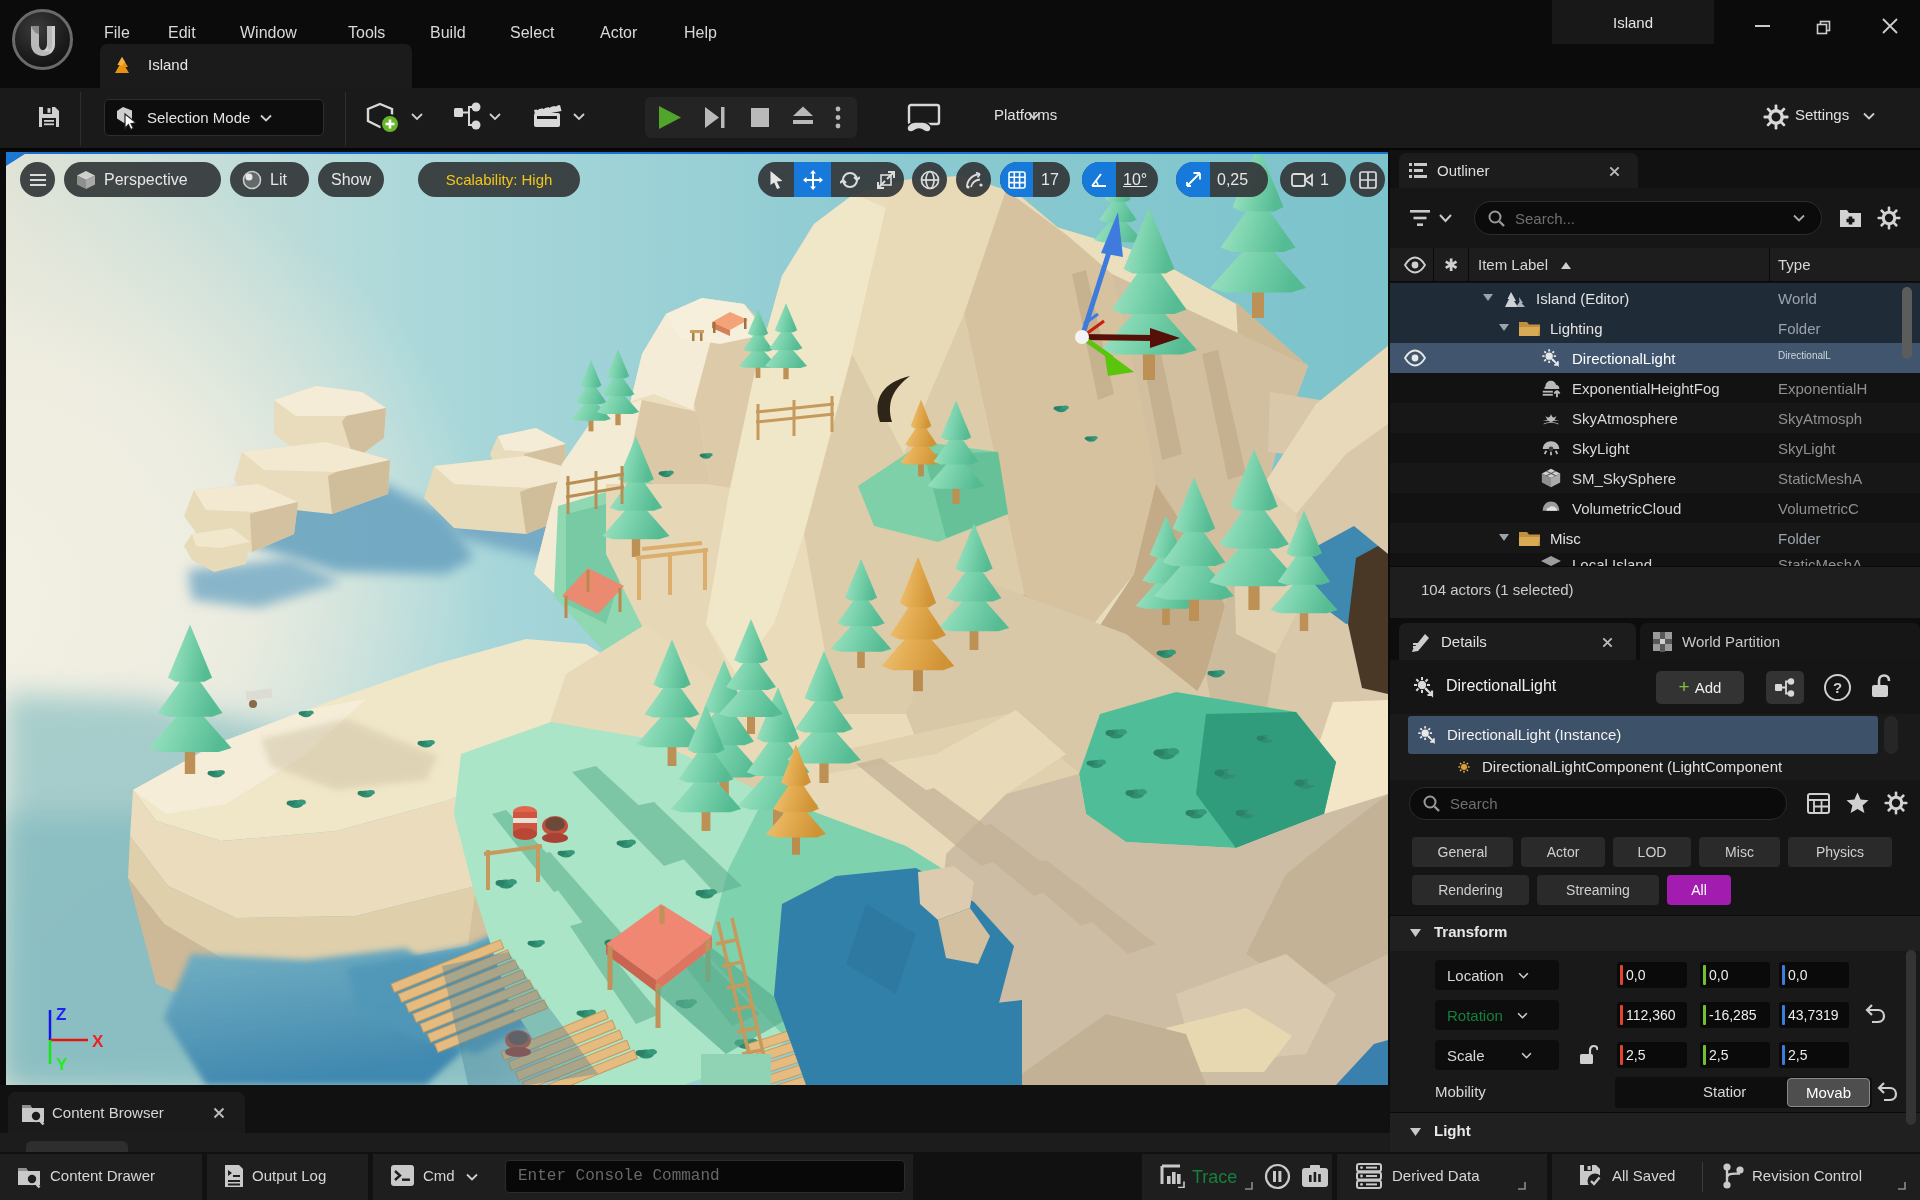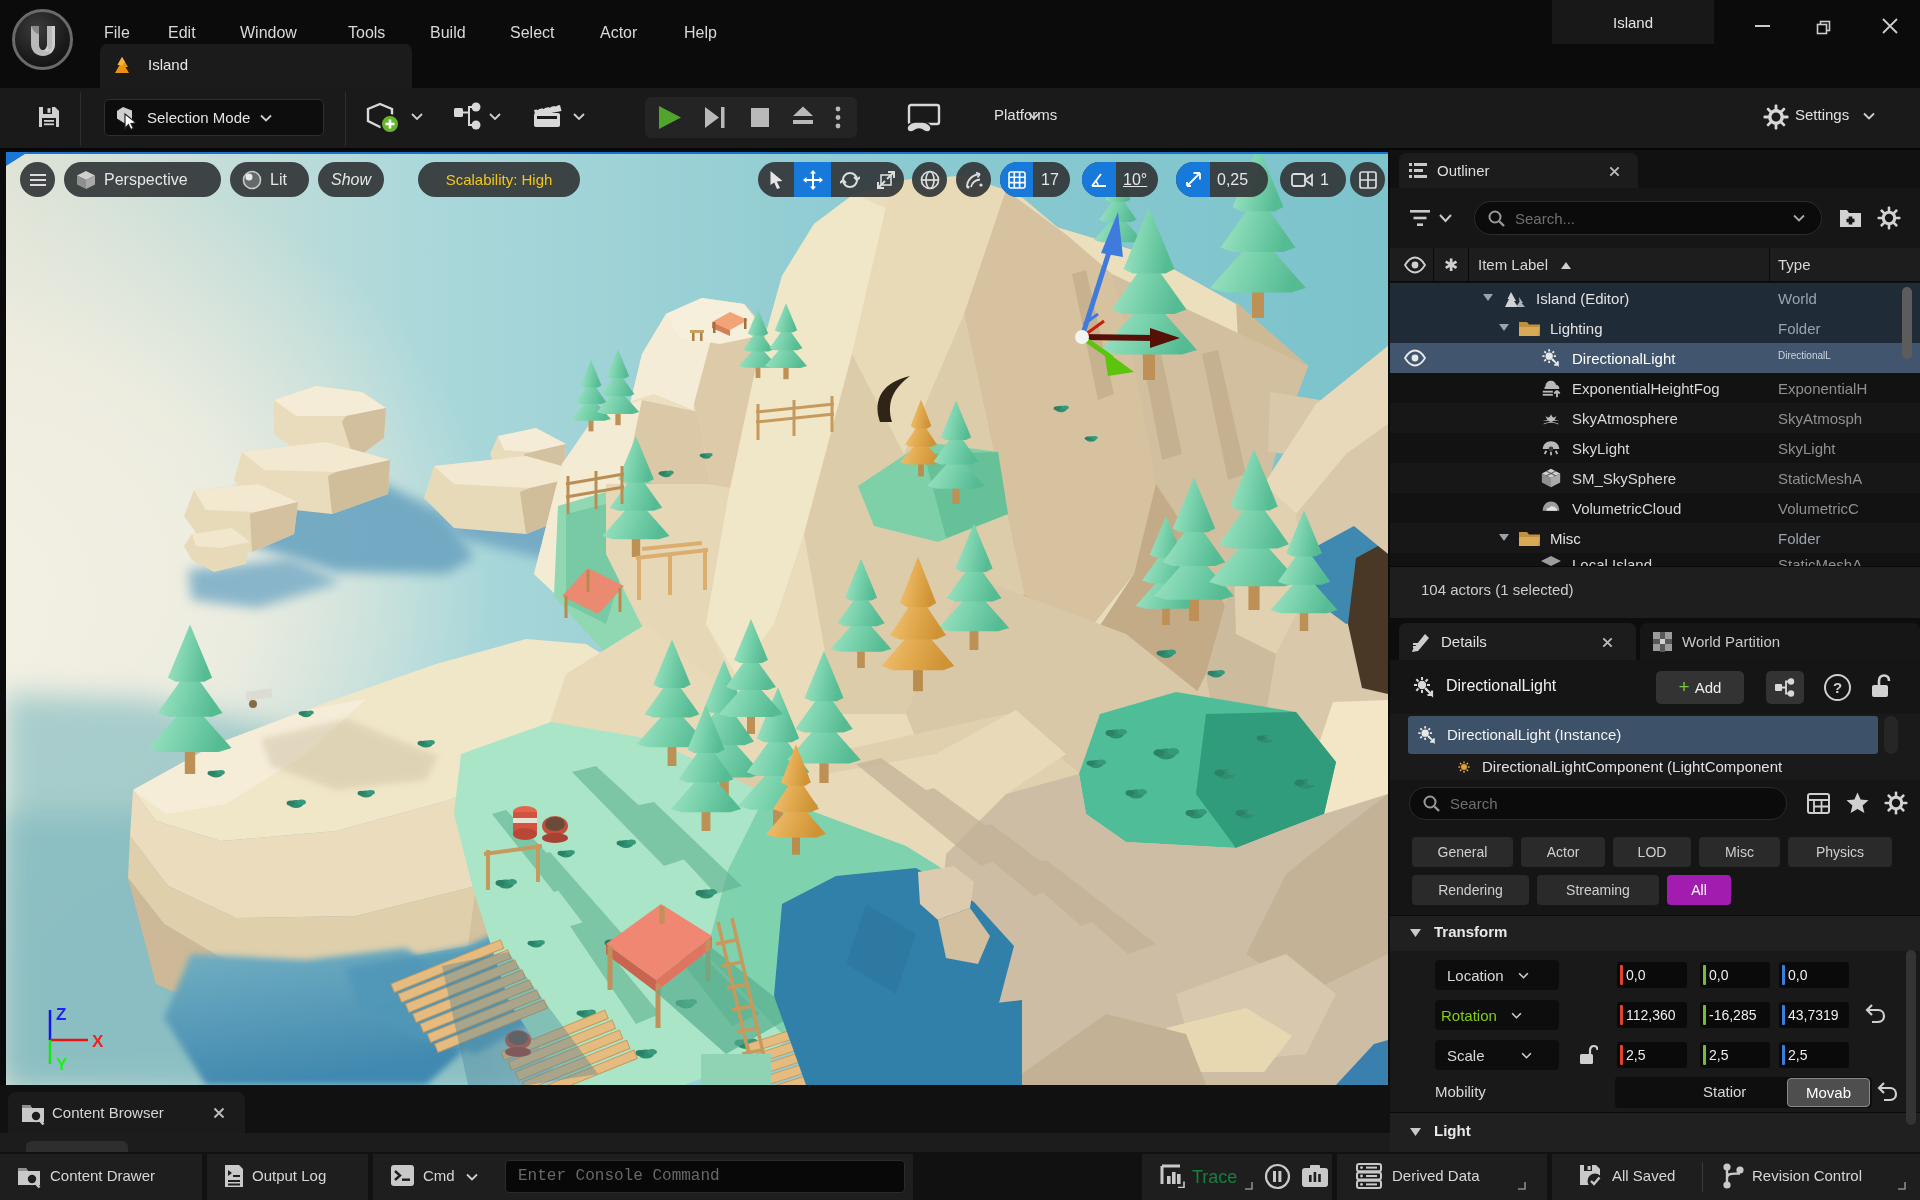--- a/index.html
+++ b/index.html
@@ -529,21 +529,21 @@
   <span style="margin-left:8px;">Perspective</span>
 </div>
 <div class="pill" style="left:224px;top:8px;width:79px;">
   <svg style="margin-left:12px;" width="20" height="20" viewBox="0 0 20 20">
           <circle cx="10" cy="10" r="8.5" fill="none" stroke="#cfcfcf" stroke-width="1.6"></circle>
           <circle cx="10" cy="10" r="8.5" fill="#b0b0b0" opacity="0.35"></circle>
           <circle cx="7" cy="7" r="3.5" fill="#e8e8e8"></circle>
         </svg>
   <span style="margin-left:8px;">Lit</span>
 </div>
-<div class="pill" style="left:312px;top:8px;width:66px;justify-content:center;font-style:italic;">Show</div>
+<div class="pill" style="left:312px;top:8px;width:66px;justify-content:center;">Show</div>
 <div class="pill" style="left:412px;top:8px;width:162px;justify-content:center;color:#f3c519;font-size:15px;">Scalability: High</div>
 
 <div class="pill" style="left:752px;top:8px;width:146px;padding:0;overflow:hidden;">
   <div style="width:36px;height:35px;display:flex;align-items:center;justify-content:center;">
           <svg width="15" height="19" viewBox="0 0 15 19">
             <path d="M1.5 1 L13.5 11 L7.8 11.6 L11 18 L8 19 L5.2 12.6 L1.5 15 Z" fill="#e6e6e6"></path>
           </svg>
         </div>
   <div style="width:37px;height:35px;background:#1779da;display:flex;align-items:center;justify-content:center;">
           <svg width="20" height="20" viewBox="0 0 20 20">
@@ -936,21 +936,21 @@
       <span style="color:#d8d8d8;font-size:15px;margin-left:12px;">Location</span>
       <svg style="margin-left:14px;" width="11" height="7" viewBox="0 0 12 8">
         <path d="M1 1.5 L6 6.5 L11 1.5" stroke="#cfcfcf" stroke-width="1.8" fill="none"></path>
       </svg>
     </div>
 <div class="vbox" style="left:1617px;top:962px;width:70px;"><div class="vbar" style="background:#e0442c;"></div>0,0</div>
 <div class="vbox" style="left:1700px;top:962px;width:70px;"><div class="vbar" style="background:#71c131;"></div>0,0</div>
 <div class="vbox" style="left:1779px;top:962px;width:70px;"><div class="vbar" style="background:#3a7ddc;"></div>0,0</div>
 
 <div class="abs" style="left:1435px;top:1000px;width:124px;height:30px;background:#0d0d0d;border-radius:4px;display:flex;align-items:center;">
-      <span style="color:#84cc16;font-size:15px;margin-left:6px;">Rotation</span>
+      <span style="color:#15803d;font-size:15px;margin-left:12px;">Rotation</span>
       <svg style="margin-left:14px;" width="11" height="7" viewBox="0 0 12 8">
         <path d="M1 1.5 L6 6.5 L11 1.5" stroke="#cfcfcf" stroke-width="1.8" fill="none"></path>
       </svg>
     </div>
 <div class="vbox" style="left:1617px;top:1002px;width:70px;"><div class="vbar" style="background:#e0442c;"></div>112,360</div>
 <div class="vbox" style="left:1700px;top:1002px;width:70px;"><div class="vbar" style="background:#71c131;"></div>-16,285</div>
 <div class="vbox" style="left:1779px;top:1002px;width:70px;"><div class="vbar" style="background:#3a7ddc;"></div>43,7319</div>
 <svg class="abs" style="left:1864px;top:1004px;" width="22" height="20" viewBox="0 0 22 20">
       <path d="M4 6 H14 C18 6 20 9 20 12 C20 15 18 18 14 18 H8" fill="none" stroke="#cfcfcf" stroke-width="2.2"></path>
       <path d="M8 1 L3 6 L8 11" fill="none" stroke="#cfcfcf" stroke-width="2.2"></path>

